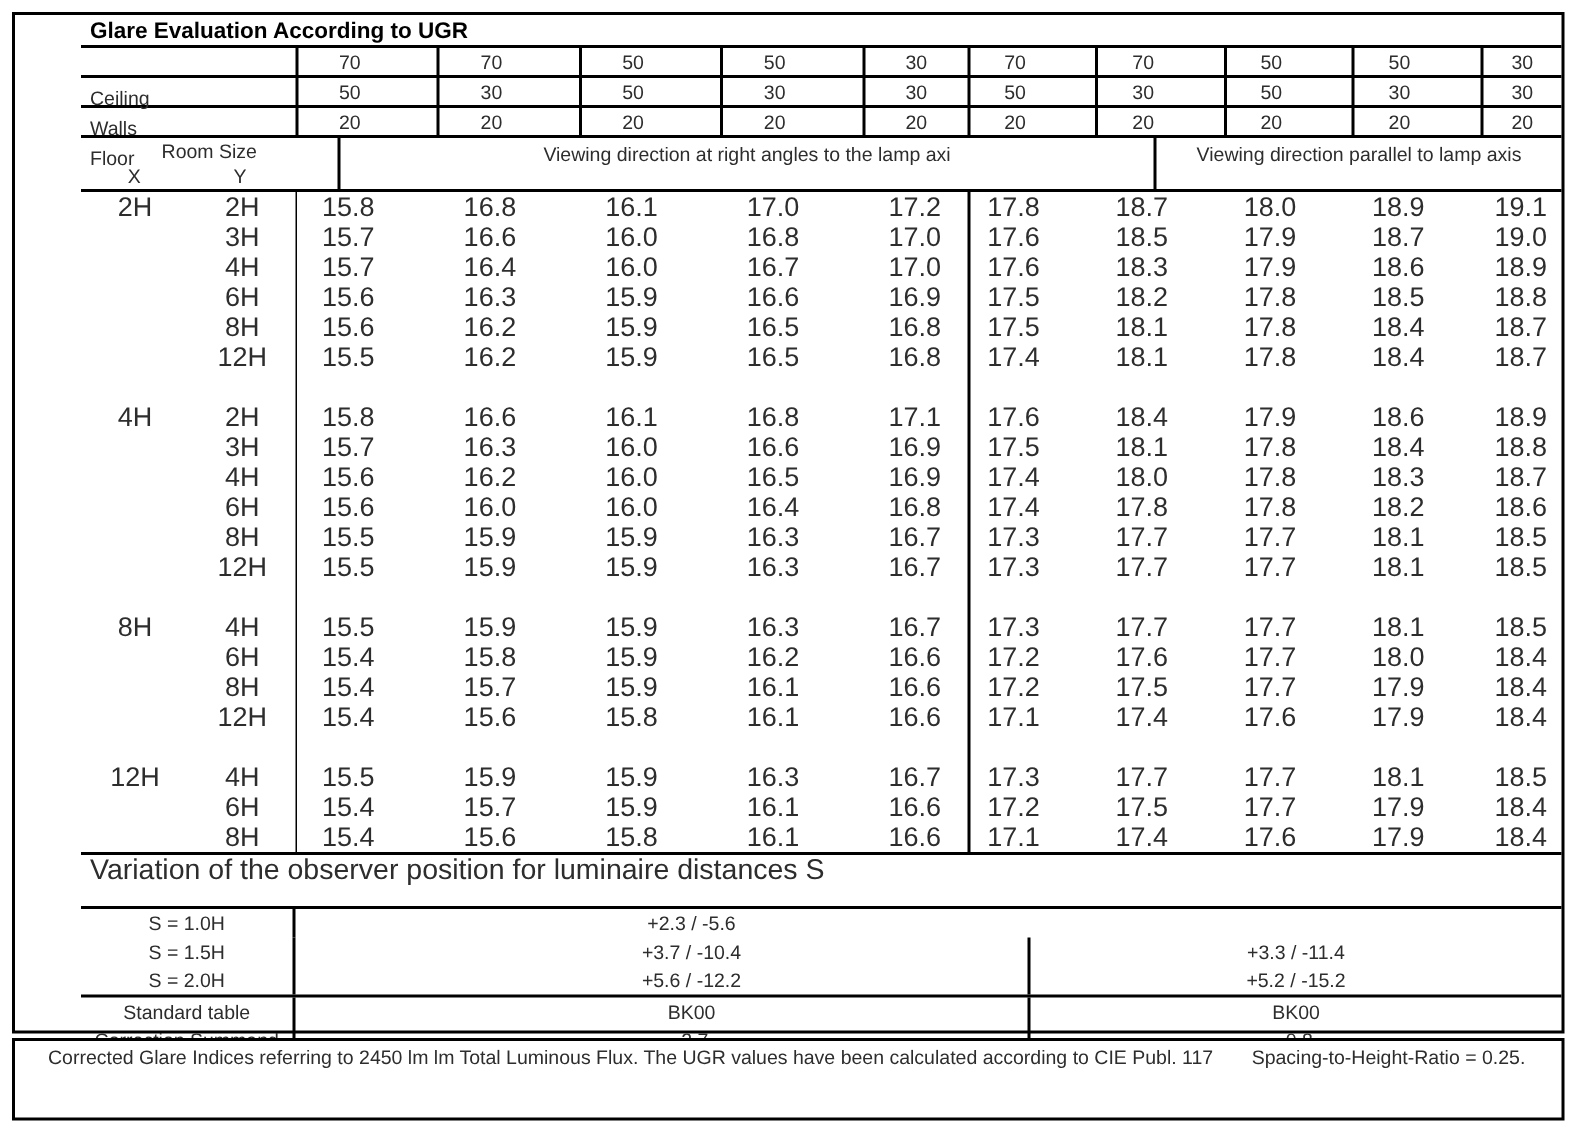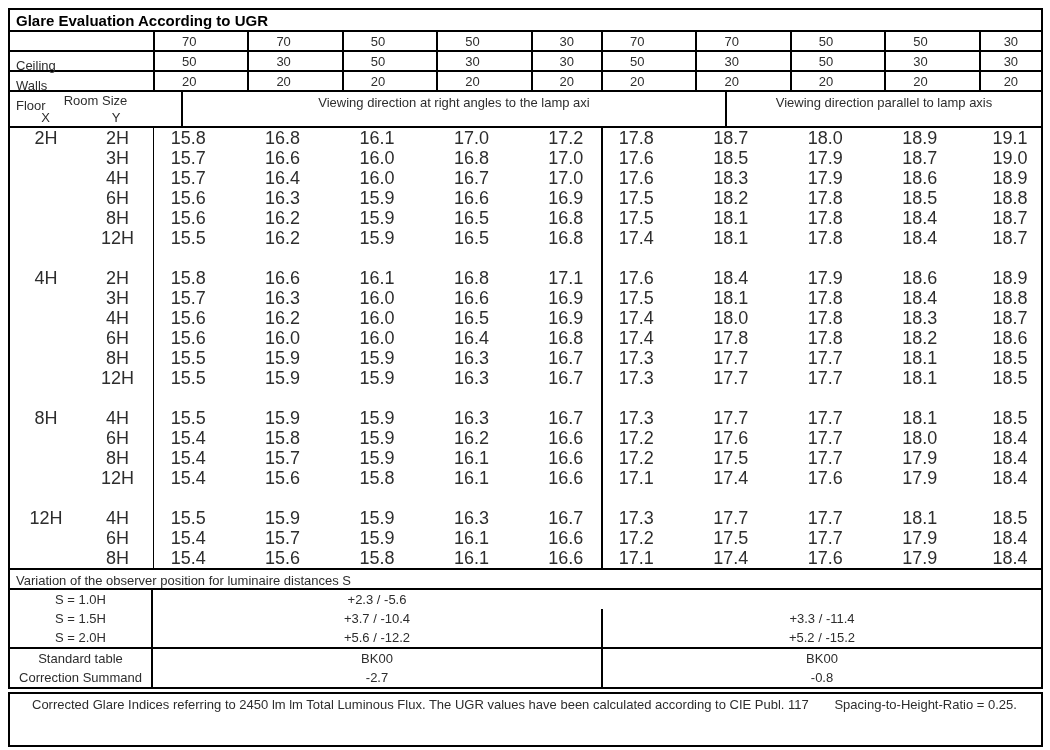--- a/index.html
+++ b/index.html
@@ -3,21 +3,21 @@
 <meta charset="utf-8">
 <style>
   * { box-sizing: border-box; margin: 0; padding: 0; }
   html, body { width: 1050px; height: 750px; background: #fff; }
   body {
     position: relative;
     font-family: "Liberation Sans", "DejaVu Sans", sans-serif;
     color: #2d2d2d;
   }
   .box { position: absolute; border: 2px solid #000; background: #fff; }
-  #main { left: 8px; top: 8px; width: 1035px; height: 681px; }
+  #main { left: 8px; top: 8px; width: 1035px; height: 681px; padding-left: 44px; }
   #footerbox { left: 8px; top: 692px; width: 1035px; height: 55px; font-size: 13px; padding: 3px 22px; }
   #footerbox .note2 { margin-left: 22px; }
 
   .titlerow {
     height: 22px; border-bottom: 2px solid #000;
     font-weight: bold; font-size: 15px; color: #000;
     padding: 2px 6px; line-height: 18px;
   }
 
   
@@ -45,26 +45,26 @@
   .vl1 { left: 143px; width: 1px; }
   .vl2 { left: 591px; width: 2px; }
   .drow { display: flex; height: 20px; }
   .dgap { height: 20px; }
   .dx { width: 72px; display: flex; align-items: center; justify-content: center; }
   .dy { width: 71px; display: flex; align-items: center; justify-content: center; }
   .dcell { flex: 1; display: flex; align-items: center; justify-content: center; }
 
   
   .vartitle {
-    height: 22px; border-top: 2px solid #000; border-bottom: 2px solid #000;
-    font-size: 13px; padding: 2px 6px; line-height: 17px;
+    height: 38px; border-top: 2px solid #000; border-bottom: 2px solid #000;
+    font-size: 19px; padding: 2px 6px; line-height: 17px;
   }
   .srow { display: flex; height: 19px; font-size: 13px; }
   .slabel { width: 143px; border-right: 2px solid #000; display: flex; align-items: center; justify-content: center; }
-  .sleft { width: 448px; display: flex; align-items: center; justify-content: center; }
+  .sleft { width: 448px; display: flex; align-items: center; justify-content: center; margin-left: 40px; }
   .sright { flex: 1; border-left: 2px solid #000; display: flex; align-items: center; justify-content: center; }
   #summary-rows { border-top: 2px solid #000; }
 </style>
 </head>
 <body>
 
 <div class="box" id="main">
 
   <div class="titlerow">Glare Evaluation According to UGR</div>
 

